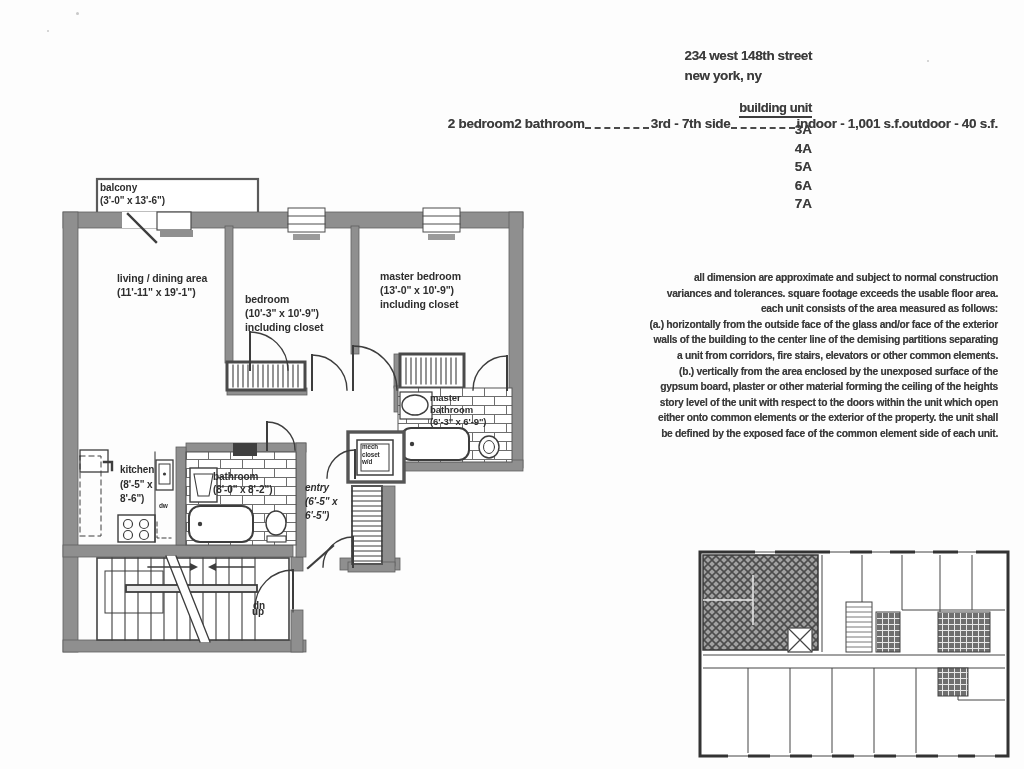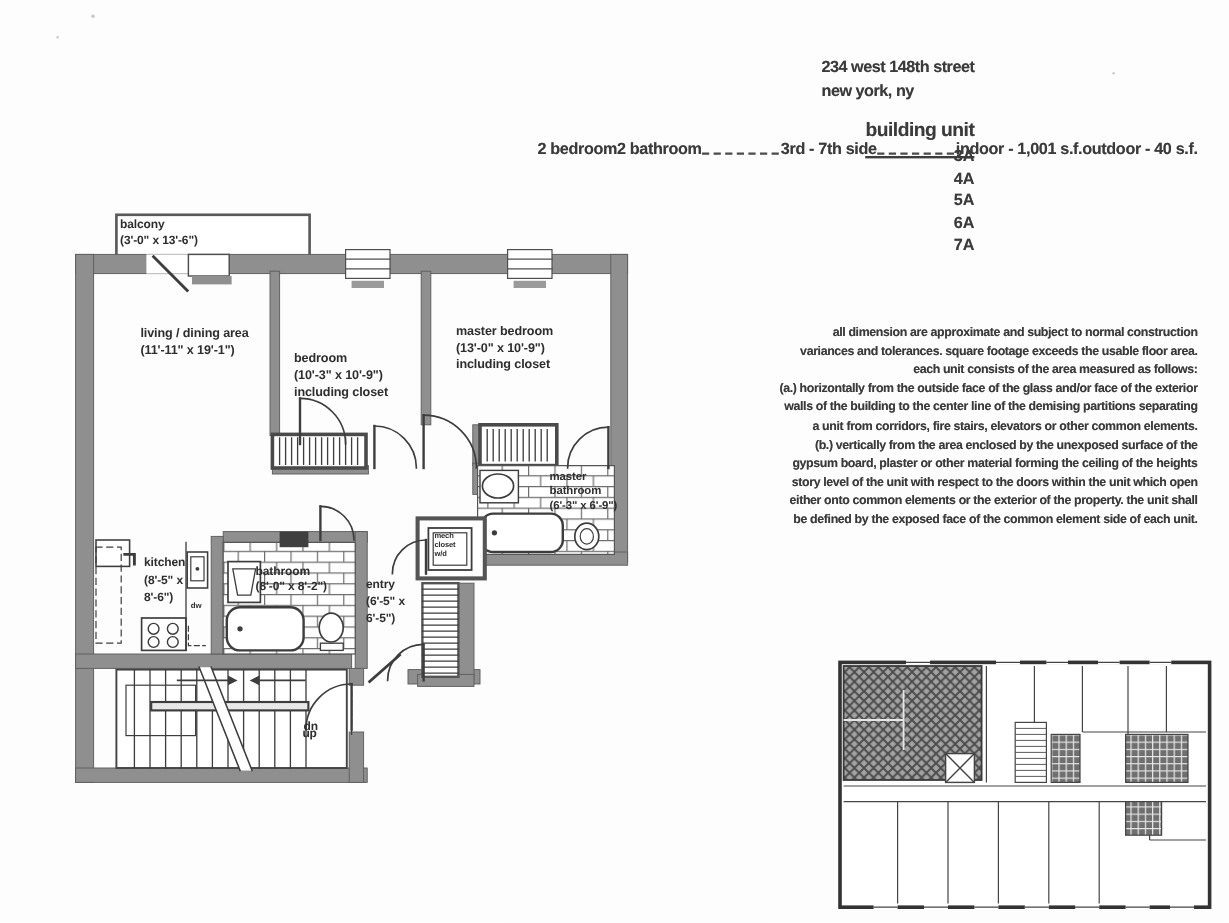--- a/index.html
+++ b/index.html
@@ -2,22 +2,22 @@
 <html><head>
 <meta charset="utf-8">
 <style>
   html,body{margin:0;padding:0;background:#ffffff;}
   .page{position:relative;width:1024px;height:769px;background:#fdfdfd;overflow:hidden;
         font-family:"Liberation Sans","DejaVu Sans",sans-serif;color:#333;}
   .abs{position:absolute;}
   .lbl{font-weight:600;color:#2e2e2e;white-space:pre-line;letter-spacing:-0.1px;}
   .scan{color:#3b3b3b;text-shadow:0 0 .5px rgba(60,60,60,.55);}
   .addr{right:212px;top:46px;font-size:13.5px;font-weight:700;line-height:20px;letter-spacing:-0.4px;white-space:pre-line;}
-  .bunit{right:212px;top:100px;font-size:16px;font-weight:700;letter-spacing:-0.4px;
-         border-bottom:2px solid #3d3d3d;padding-bottom:12px;}
+  .bunit{right:212px;top:100px;font-size:13px;font-weight:700;letter-spacing:-0.4px;
+         border-bottom:2px solid #3d3d3d;padding-bottom:1px;}
   .unitlist{right:212px;top:121px;font-size:13.5px;font-weight:700;line-height:18.6px;text-align:right;}
   .spec{right:26px;top:115px;display:flex;flex-direction:row;align-items:flex-end;
         font-size:13.5px;font-weight:700;letter-spacing:-0.3px;}
   .spec .ln{line-height:18px;}
   .dash{border-top:2.5px dashed #4a4a4a;width:64px;height:0;margin:10px 2px 4px 0;}
   .disc{left:608px;top:270px;width:390px;font-size:10.3px;font-weight:700;line-height:15.6px;
         text-align:right;white-space:pre-line;letter-spacing:-0.3px;color:#3a3a3a;}
   .speck{position:absolute;background:#c9c9c9;border-radius:50%;}
 </style>
 </head>
@@ -272,29 +272,29 @@
   <div class="abs lbl" style="left:100px;top:181px;font-size:10px;line-height:13px;">balcony
 (3'-0" x 13'-6")</div>
   <div class="abs lbl" style="left:117px;top:271px;font-size:10.5px;line-height:14px;">living / dining area
 (11'-11" x 19'-1")</div>
   <div class="abs lbl" style="left:245px;top:269px;font-size:10.5px;line-height:14px;margin-top:23px;">bedroom
 (10'-3" x 10'-9")
 including closet</div>
   <div class="abs lbl" style="left:380px;top:269px;font-size:10.5px;line-height:14px;">master bedroom
 (13'-0" x 10'-9")
 including closet</div>
-  <div class="abs lbl" style="left:430px;top:392px;font-size:9.5px;line-height:12px;margin-left:28px;">master
+  <div class="abs lbl" style="left:430px;top:392px;font-size:9.5px;line-height:12px;">master
 bathroom
 (6'-3" x 6'-9")</div>
   <div class="abs lbl" style="left:120px;top:463px;font-size:10px;line-height:14.5px;">kitchen
 (8'-5" x
 8'-6")</div>
   <div class="abs lbl" style="left:213px;top:470px;font-size:10px;line-height:13px;">bathroom
 (8'-0" x 8'-2")</div>
-  <div class="abs lbl" style="left:305px;top:481px;font-size:10px;line-height:14px;">entry
+  <div class="abs lbl" style="left:305px;top:481px;font-size:10px;line-height:14px;font-style:italic;">entry
 (6'-5" x
 6'-5")</div>
   <div class="abs lbl" style="left:362px;top:443px;font-size:6.3px;line-height:7.6px;">mech
 closet
 w/d</div>
   <div class="abs lbl" style="left:159px;top:502px;font-size:6.5px;">dw</div>
   <div class="abs lbl" style="left:252px;top:570px;font-size:10px;margin-top:36px;">up</div>
   <div class="abs lbl" style="left:253px;top:600px;font-size:10px;">dn</div>
 
 </div>

